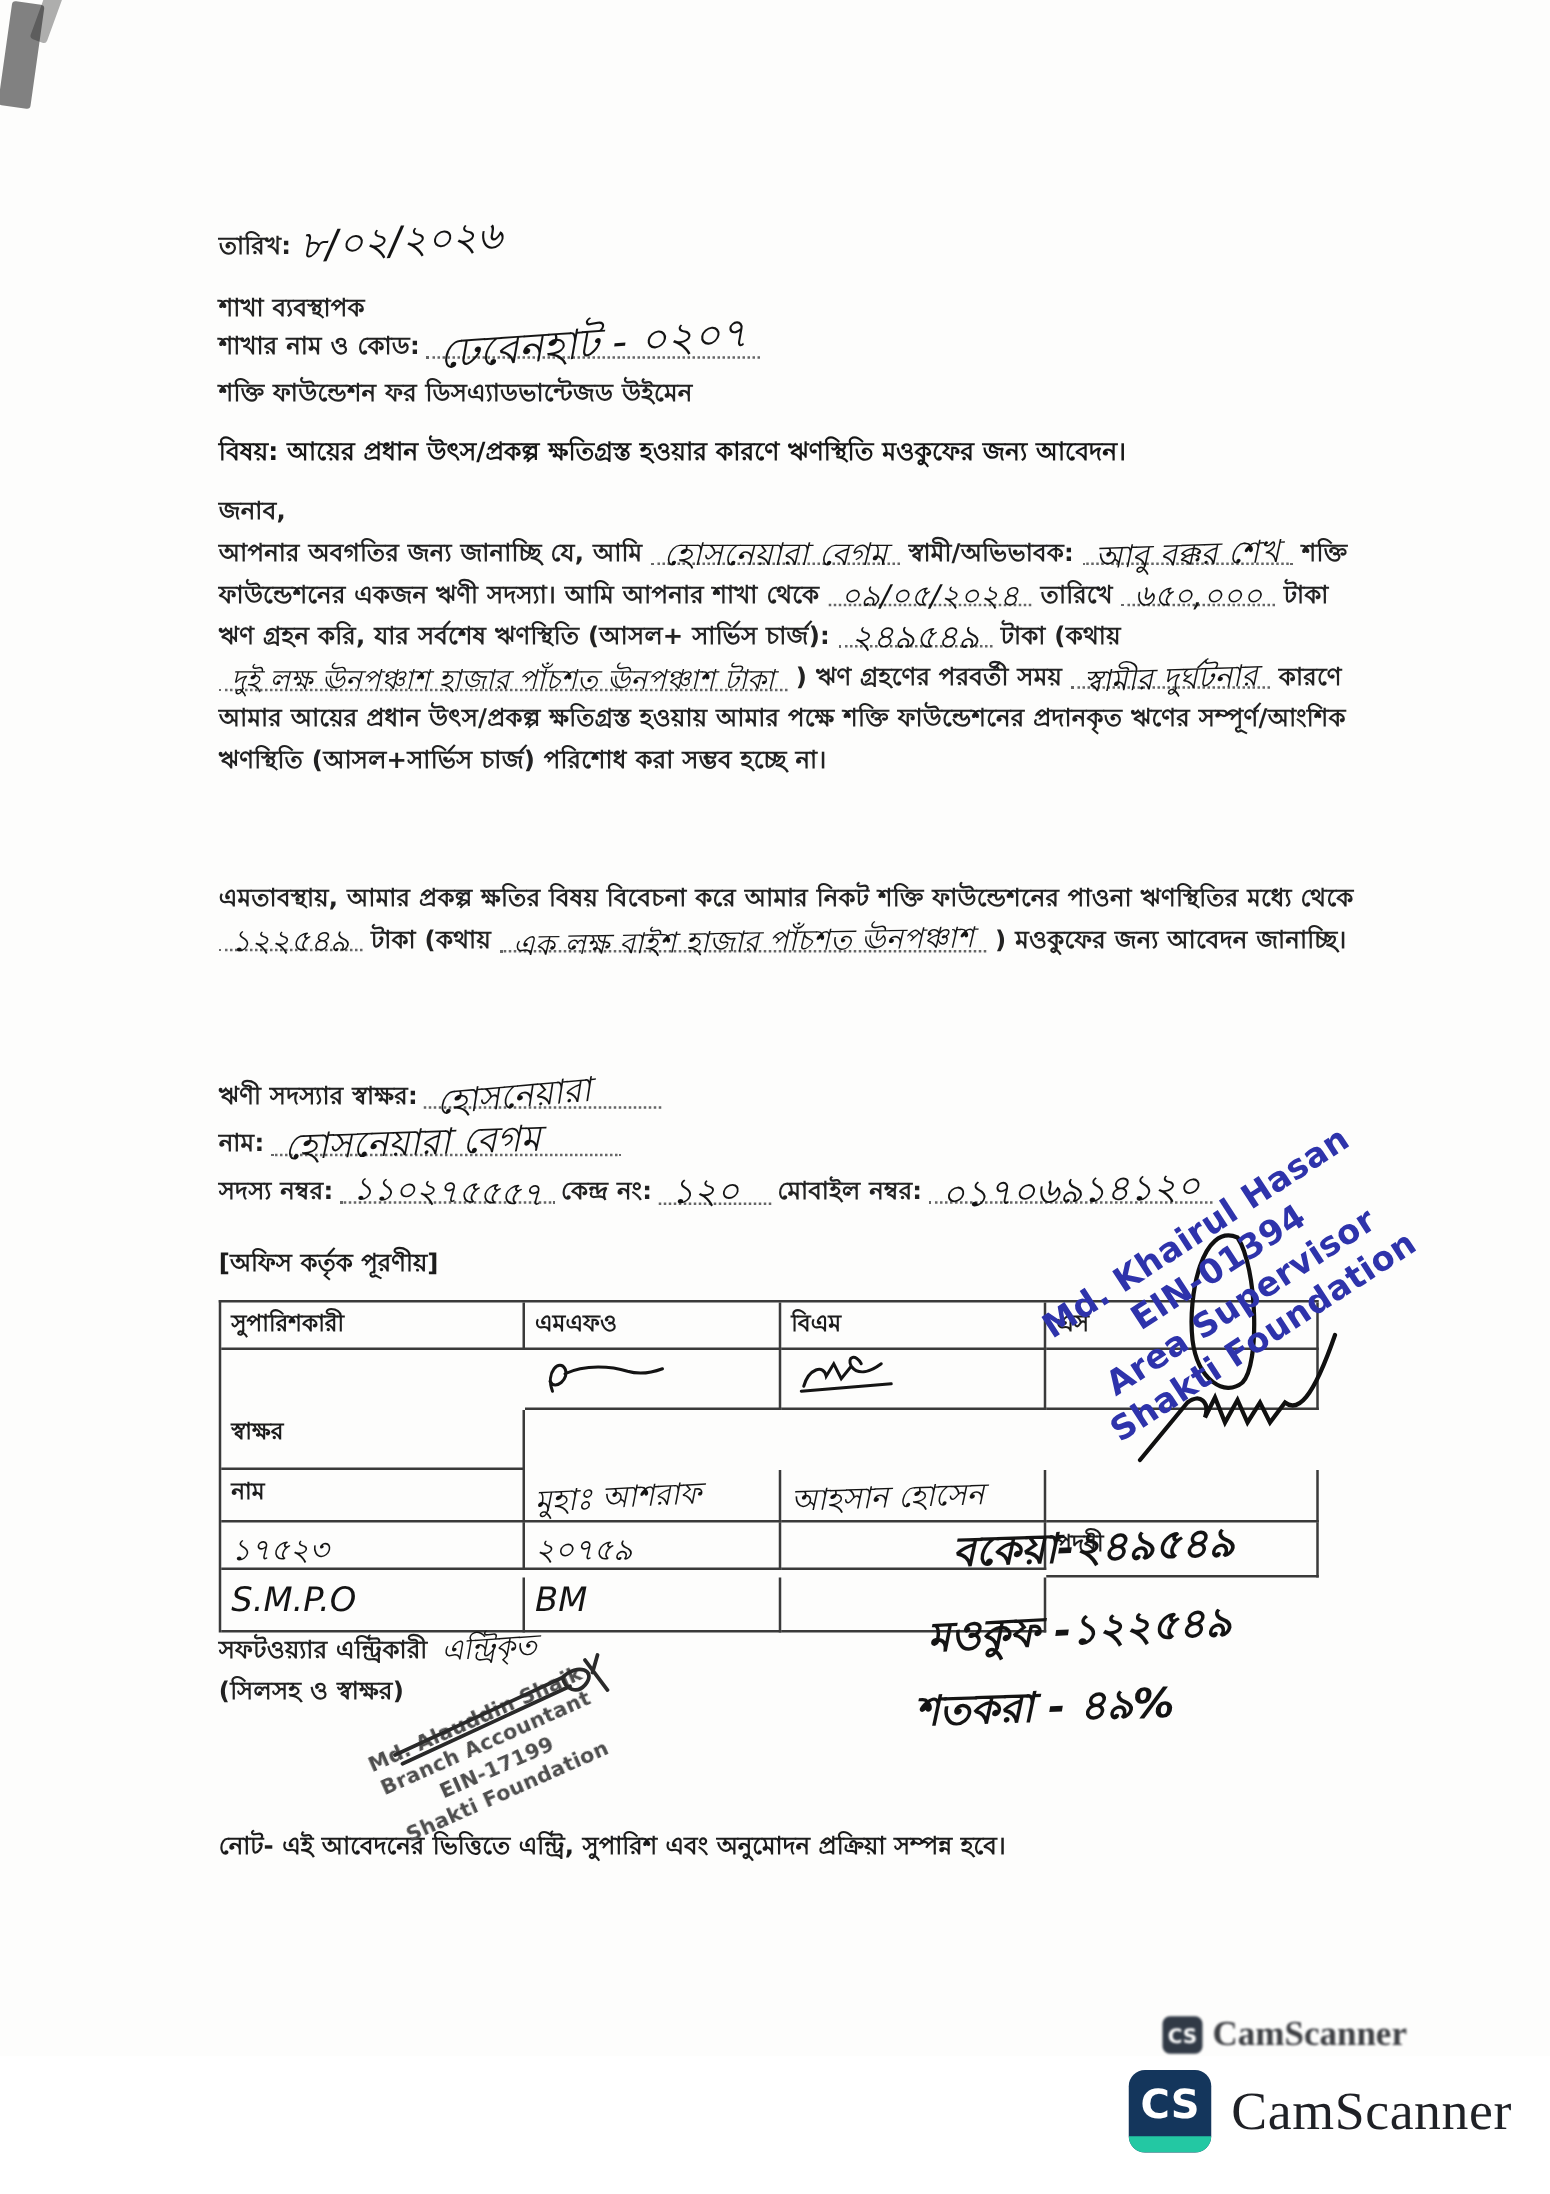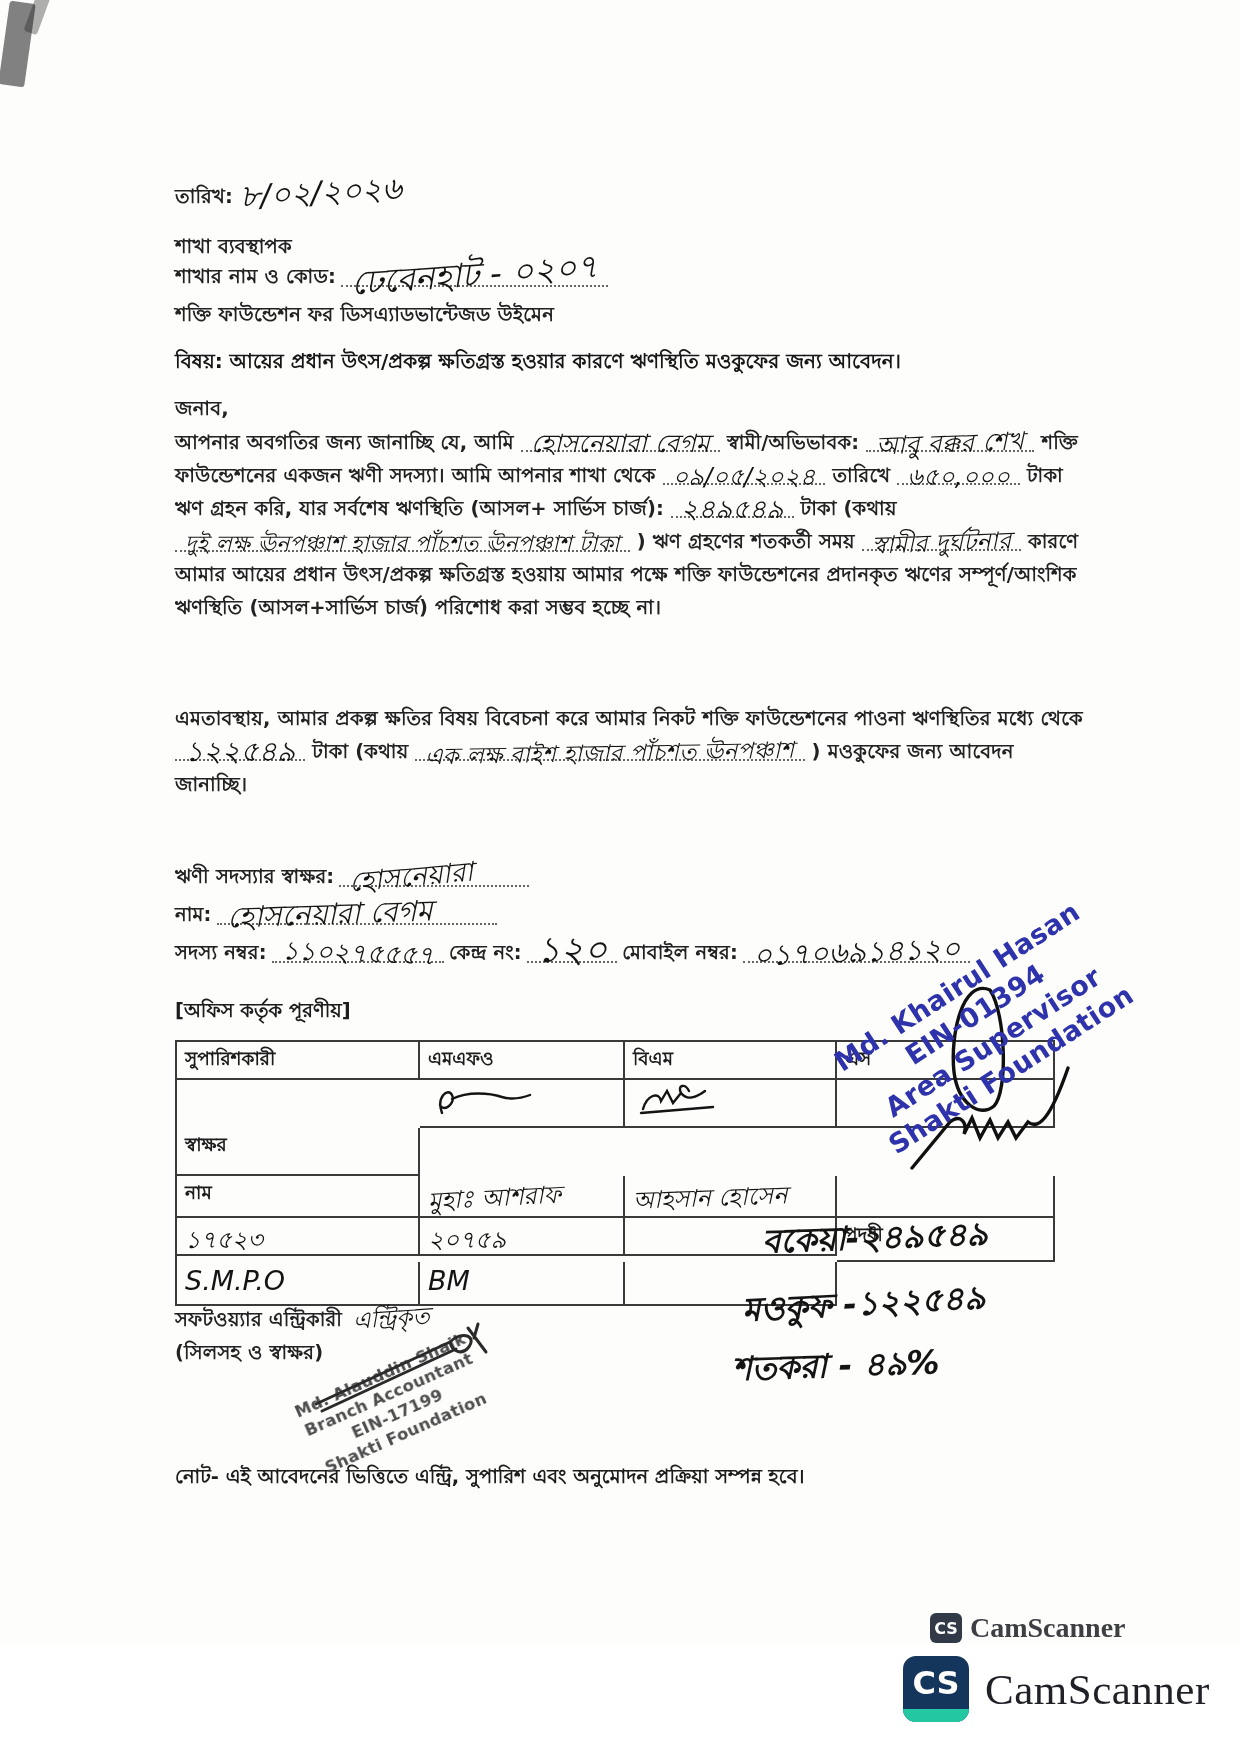--- a/index.html
+++ b/index.html
@@ -76,46 +76,46 @@
       <span>স্বামী/অভিভাবক:</span>
       <span class="blank"><span class="hw" style="font-size:25px; transform:rotate(-2deg);">আবু বক্কর শেখ</span></span>
       <span>শক্তি ফাউন্ডেশনের একজন ঋণী সদস্যা। আমি আপনার শাখা থেকে</span>
       <span class="blank"><span class="hw" style="font-size:24px;">০৯/০৫/২০২৪</span></span>
       <span>তারিখে</span>
       <span class="blank"><span class="hw" style="font-size:24px;">৬৫০,০০০</span></span>
       <span>টাকা ঋণ গ্রহন করি, যার সর্বশেষ ঋণস্থিতি (আসল+ সার্ভিস চার্জ):</span>
       <span class="blank"><span class="hw" style="font-size:26px;">২৪৯৫৪৯</span></span>
       <span>টাকা (কথায়</span>
       <span class="blank"><span class="hw" style="font-size:22px;">দুই লক্ষ ঊনপঞ্চাশ হাজার পাঁচশত ঊনপঞ্চাশ টাকা</span></span>
-      <span>) ঋণ গ্রহণের শতকর্তী সময়</span>
+      <span>) ঋণ গ্রহণের পরবর্তী সময়</span>
       <span class="blank"><span class="hw" style="font-size:24px; transform:rotate(-2deg);">স্বামীর দুর্ঘটনার</span></span>
       <span>কারণে আমার আয়ের প্রধান উৎস/প্রকল্প ক্ষতিগ্রস্ত হওয়ায় আমার পক্ষে শক্তি ফাউন্ডেশনের প্রদানকৃত ঋণের সম্পূর্ণ/আংশিক ঋণস্থিতি (আসল+সার্ভিস চার্জ) পরিশোধ করা সম্ভব হচ্ছে না।</span>
     </div>
 
     <div class="abs para printed" style="left:175px; top:702px;">
       <span>এমতাবস্থায়, আমার প্রকল্প ক্ষতির বিষয় বিবেচনা করে আমার নিকট শক্তি ফাউন্ডেশনের পাওনা ঋণস্থিতির মধ্যে থেকে</span>
-      <span class="blank"><span class="hw" style="font-size:28px;">১২২৫৪৯</span></span>
+      <span class="blank"><span class="hw" style="font-size:24px;">১২২৫৪৯</span></span>
       <span>টাকা (কথায়</span>
       <span class="blank"><span class="hw" style="font-size:23px; transform:rotate(-1deg);">এক লক্ষ বাইশ হাজার পাঁচশত ঊনপঞ্চাশ</span></span>
       <span>) মওকুফের জন্য আবেদন জানাচ্ছি।</span>
     </div>
 
     <div class="abs" style="left:175px; top:862px;">
       <span class="printed">ঋণী সদস্যার স্বাক্ষর:</span>
       <span class="blank" style="min-width:170px;"><span class="hw" style="font-size:27px; transform:rotate(-5deg);">হোসনেয়ারা</span></span>
     </div>
     <div class="abs" style="left:175px; top:900px;">
       <span class="printed">নাম:</span>
       <span class="blank" style="min-width:260px;"><span class="hw" style="font-size:29px; transform:rotate(-2deg);">হোসনেয়ারা বেগম</span></span>
     </div>
     <div class="abs" style="left:175px; top:938px; white-space:nowrap;">
       <span class="printed">সদস্য নম্বর:</span>
       <span class="blank"><span class="hw" style="font-size:26px; transform:rotate(2deg);">১১০২৭৫৫৫৭</span></span>
       <span class="printed">কেন্দ্র নং:</span>
-      <span class="blank" style="min-width:70px;"><span class="hw" style="font-size:36px;font-family:Liberation Mono, monospace;">১২০</span></span>
+      <span class="blank" style="min-width:70px;"><span class="hw" style="font-size:28px;font-family:Liberation Mono, monospace;">১২০</span></span>
       <span class="printed">মোবাইল নম্বর:</span>
       <span class="blank"><span class="hw" style="font-size:29px; transform:rotate(-2deg);">০১৭০৬৯১৪১২০</span></span>
     </div>
 
     <div class="abs office-title" style="left:175px; top:996px;">[অফিস কর্তৃক পূরণীয়]</div>
 
     <div class="abs otable" style="left:175px; top:1040px; width:878px;">
 
       <div class="cell rowlab" style="height:30px;">সুপারিশকারী</div>
       <div class="cell head" style="height:30px;">এমএফও</div>

